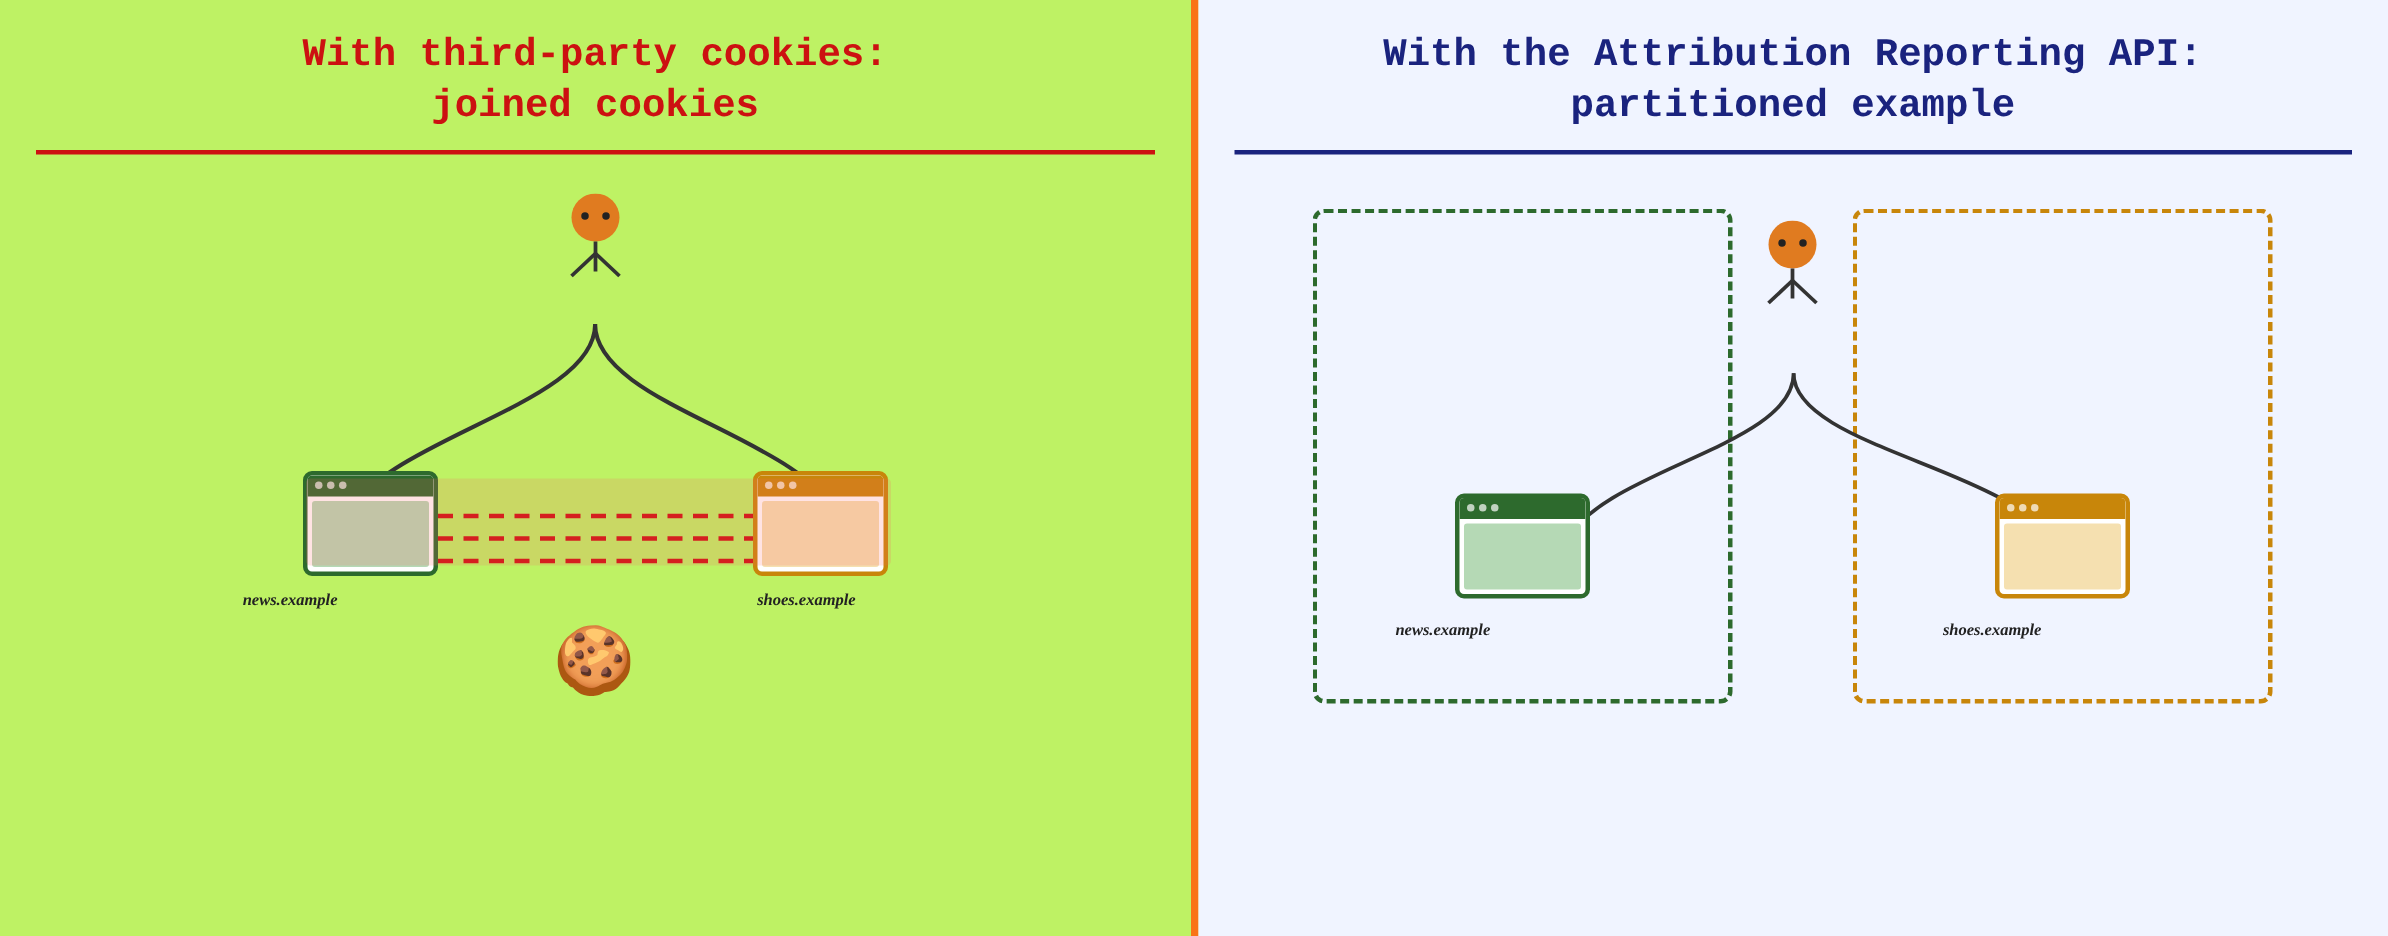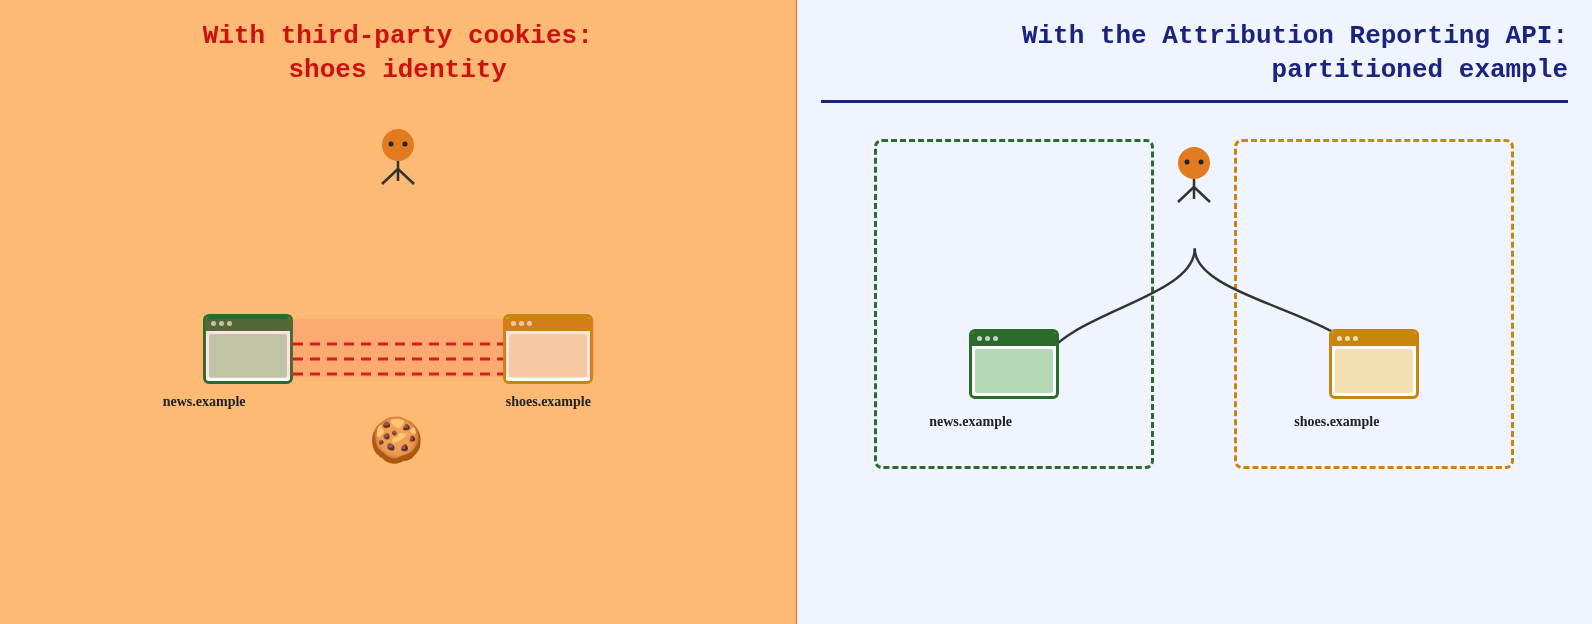--- a/index.html
+++ b/index.html
@@ -11,37 +11,36 @@
       font-family: 'Georgia', serif;
       overflow: hidden;
     }
     .panel {
       flex: 1;
       display: flex;
       flex-direction: column;
       padding: 20px 24px 20px 24px;
     }
     .panel-left {
-      background: #fdba74;
-      border-right: 1px solid #f97316;
-      align-items: center;
+      background: #bef264;
+      border-right: 5px solid #f97316;
     }
     .panel-right {
       background: #f0f4ff;
     }
     .panel-title {
       text-align: center;
       font-family: 'Courier New', monospace;
       font-size: 26px;
       font-weight: bold;
       line-height: 1.3;
       margin-bottom: 12px;
     }
     .title-left { color: #cc1111; }
-    .title-right { color: #1a237e; text-align: right; }
+    .title-right { color: #1a237e; }
     .divider {
       height: 3px;
       margin-bottom: 16px;
       border: none;
     }
     .divider-left { background: #cc1111; }
     .divider-right { background: #1a237e; }
     .diagram-area {
       flex: 1;
       position: relative;
@@ -73,21 +72,22 @@
       background: rgba(255,255,255,0.7);
     }
     .browser-body {
       flex: 1;
       margin: 3px;
       border-radius: 2px;
     }
     
     .site-label {
       position: absolute;
-      font-size: 14px;
+      font-style: italic;
+      font-size: 11px;
       font-family: 'Georgia', serif;
       font-weight: bold;
       color: #222;
     }
     
     .dashed-box {
       position: absolute;
       border: 3px dashed;
       border-radius: 8px;
     }
@@ -106,21 +106,21 @@
       width: 100%;
       height: 100%;
     }
   </style>
 </head>
 <body>
 
 <div class="panel panel-left">
   <div class="panel-title title-left">
     <span>With third-party cookies:</span><br>
-    <span>shoes identity</span>
+    <span>joined cookies</span>
   </div>
   <hr class="divider divider-left">
 
   <div class="diagram-area">
     <div class="left-diagram">
 
       <svg style="position:absolute; left: calc(50% - 26px); top: 10px; width:52px; height:62px;" viewBox="0 0 52 62">
 
         <circle cx="26" cy="16" r="16" fill="#e07b20"></circle>
 

